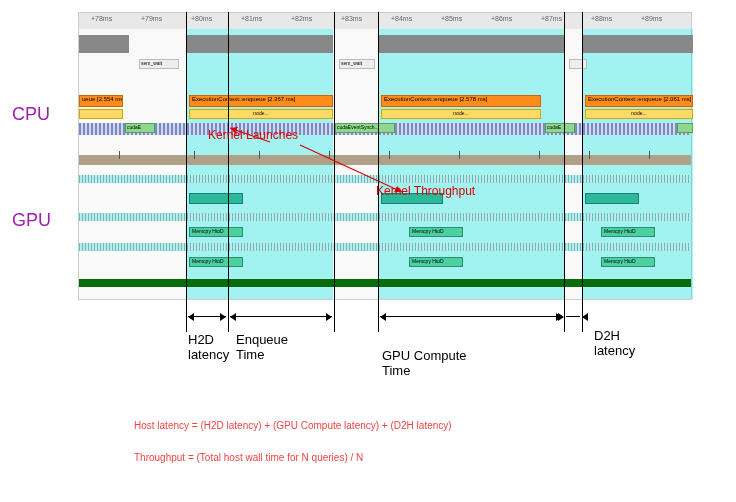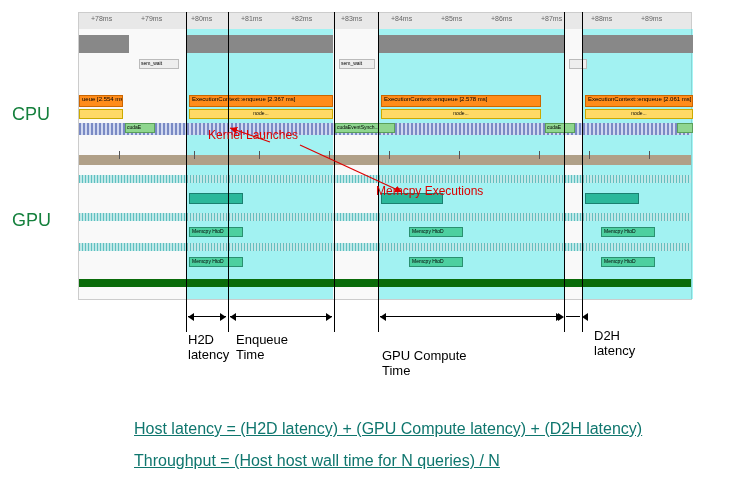--- a/index.html
+++ b/index.html
@@ -1,18 +1,18 @@
 <!DOCTYPE html>
 <html><head>
 <meta charset="utf-8">
 <style>
   * { box-sizing: border-box; margin: 0; padding: 0; }
   body { font-family: Arial, sans-serif; background: #fff; width: 736px; height: 502px; position: relative; overflow: hidden; }
   
-  .label-cpu, .label-gpu { position: absolute; left: 12px; font-size: 18px; color: #15803d; }
+  .label-cpu, .label-gpu { position: absolute; left: 12px; font-size: 18px; color: #a21caf; }
   .label-cpu { top: 104px; }
   .label-gpu { top: 210px; }
   
   .profiler { position: absolute; left: 78px; top: 12px; width: 614px; height: 288px; border: 1px solid #ccc; background: #f9f9f9; }
   
   
   .ruler { position: absolute; top: 0; left: 0; right: 0; height: 16px; background: #e8e8e8; }
   .tick { position: absolute; top: 2px; font-size: 7px; color: #666; }
   
   
@@ -60,21 +60,21 @@
   .measure { position: absolute; font-size: 13px; color: #000; }
   .arrow-h { position: absolute; height: 1px; background: #000; }
   .arrow-h::before, .arrow-h::after { content: ""; position: absolute; top: -3px; width: 0; height: 0; border-top: 4px solid transparent; border-bottom: 4px solid transparent; }
   .arrow-h::before { left: 0; border-right: 6px solid #000; }
   .arrow-h::after { right: 0; border-left: 6px solid #000; }
   
   .arrow-inward::before { left: -8px; border-left: 6px solid #000; border-right: none; }
   .arrow-inward::after { right: -8px; border-right: 6px solid #000; border-left: none; }
   
   
-  .formula { position: absolute; font-size: 16px; color: #0f766e; text-decoration: underline; }
+  .formula { position: absolute; font-size: 10px; color: #ef4444; }
   
   
   .sem-box { position: absolute; height: 10px; background: #eee; border: 1px solid #bbb; font-size: 5px; padding-left: 1px; overflow: hidden; }
 </style>
 </head>
 <body>
 
 <div class="label-cpu">CPU</div>
 <div class="label-gpu">GPU</div>
 
@@ -155,21 +155,21 @@
 </div>
 
 <div class="vline" style="left:186px"></div>
 <div class="vline" style="left:228px"></div>
 <div class="vline" style="left:334px"></div>
 <div class="vline" style="left:378px"></div>
 <div class="vline" style="left:564px"></div>
 <div class="vline" style="left:582px"></div>
 
 <div class="red-label" style="top:128px; left:208px">Kernel Launches</div>
-<div class="red-label" style="top:184px; left:376px">Memcpy Executions</div>
+<div class="red-label" style="top:184px; left:376px">Kernel Throughput</div>
 
 <svg class="red-arrow" style="left:0; top:0; width:736px; height:300px">
   <defs>
     <marker id="ah" markerWidth="8" markerHeight="8" refX="6" refY="3" orient="auto">
       <path d="M0,0 L6,3 L0,6 Z" fill="#dd0000"></path>
     </marker>
   </defs>
   <line x1="270" y1="142" x2="230" y2="128" stroke="#dd0000" stroke-width="1.2" marker-end="url(#ah)"></line>
   <line x1="300" y1="145" x2="402" y2="192" stroke="#dd0000" stroke-width="1.2" marker-end="url(#ah)"></line>
 </svg>
@@ -182,13 +182,13 @@
 <div class="measure" style="top:332px; left:188px; white-space:pre-line">H2D
 latency</div>
 <div class="measure" style="top:332px; left:236px; white-space:pre-line">Enqueue
 Time</div>
 <div class="measure" style="top:348px; left:382px; white-space:pre-line">GPU Compute
 Time</div>
 <div class="measure" style="top:328px; left:594px; white-space:pre-line">D2H
 latency</div>
 
 <div class="formula" style="top:420px; left:134px">Host latency = (H2D latency) + (GPU Compute latency) + (D2H latency)</div>
-<div class="formula" style="top:452px; left:134px">Throughput = (Host host wall time for N queries) / N</div>
+<div class="formula" style="top:452px; left:134px">Throughput = (Total host wall time for N queries) / N</div>
 
 </body></html>

